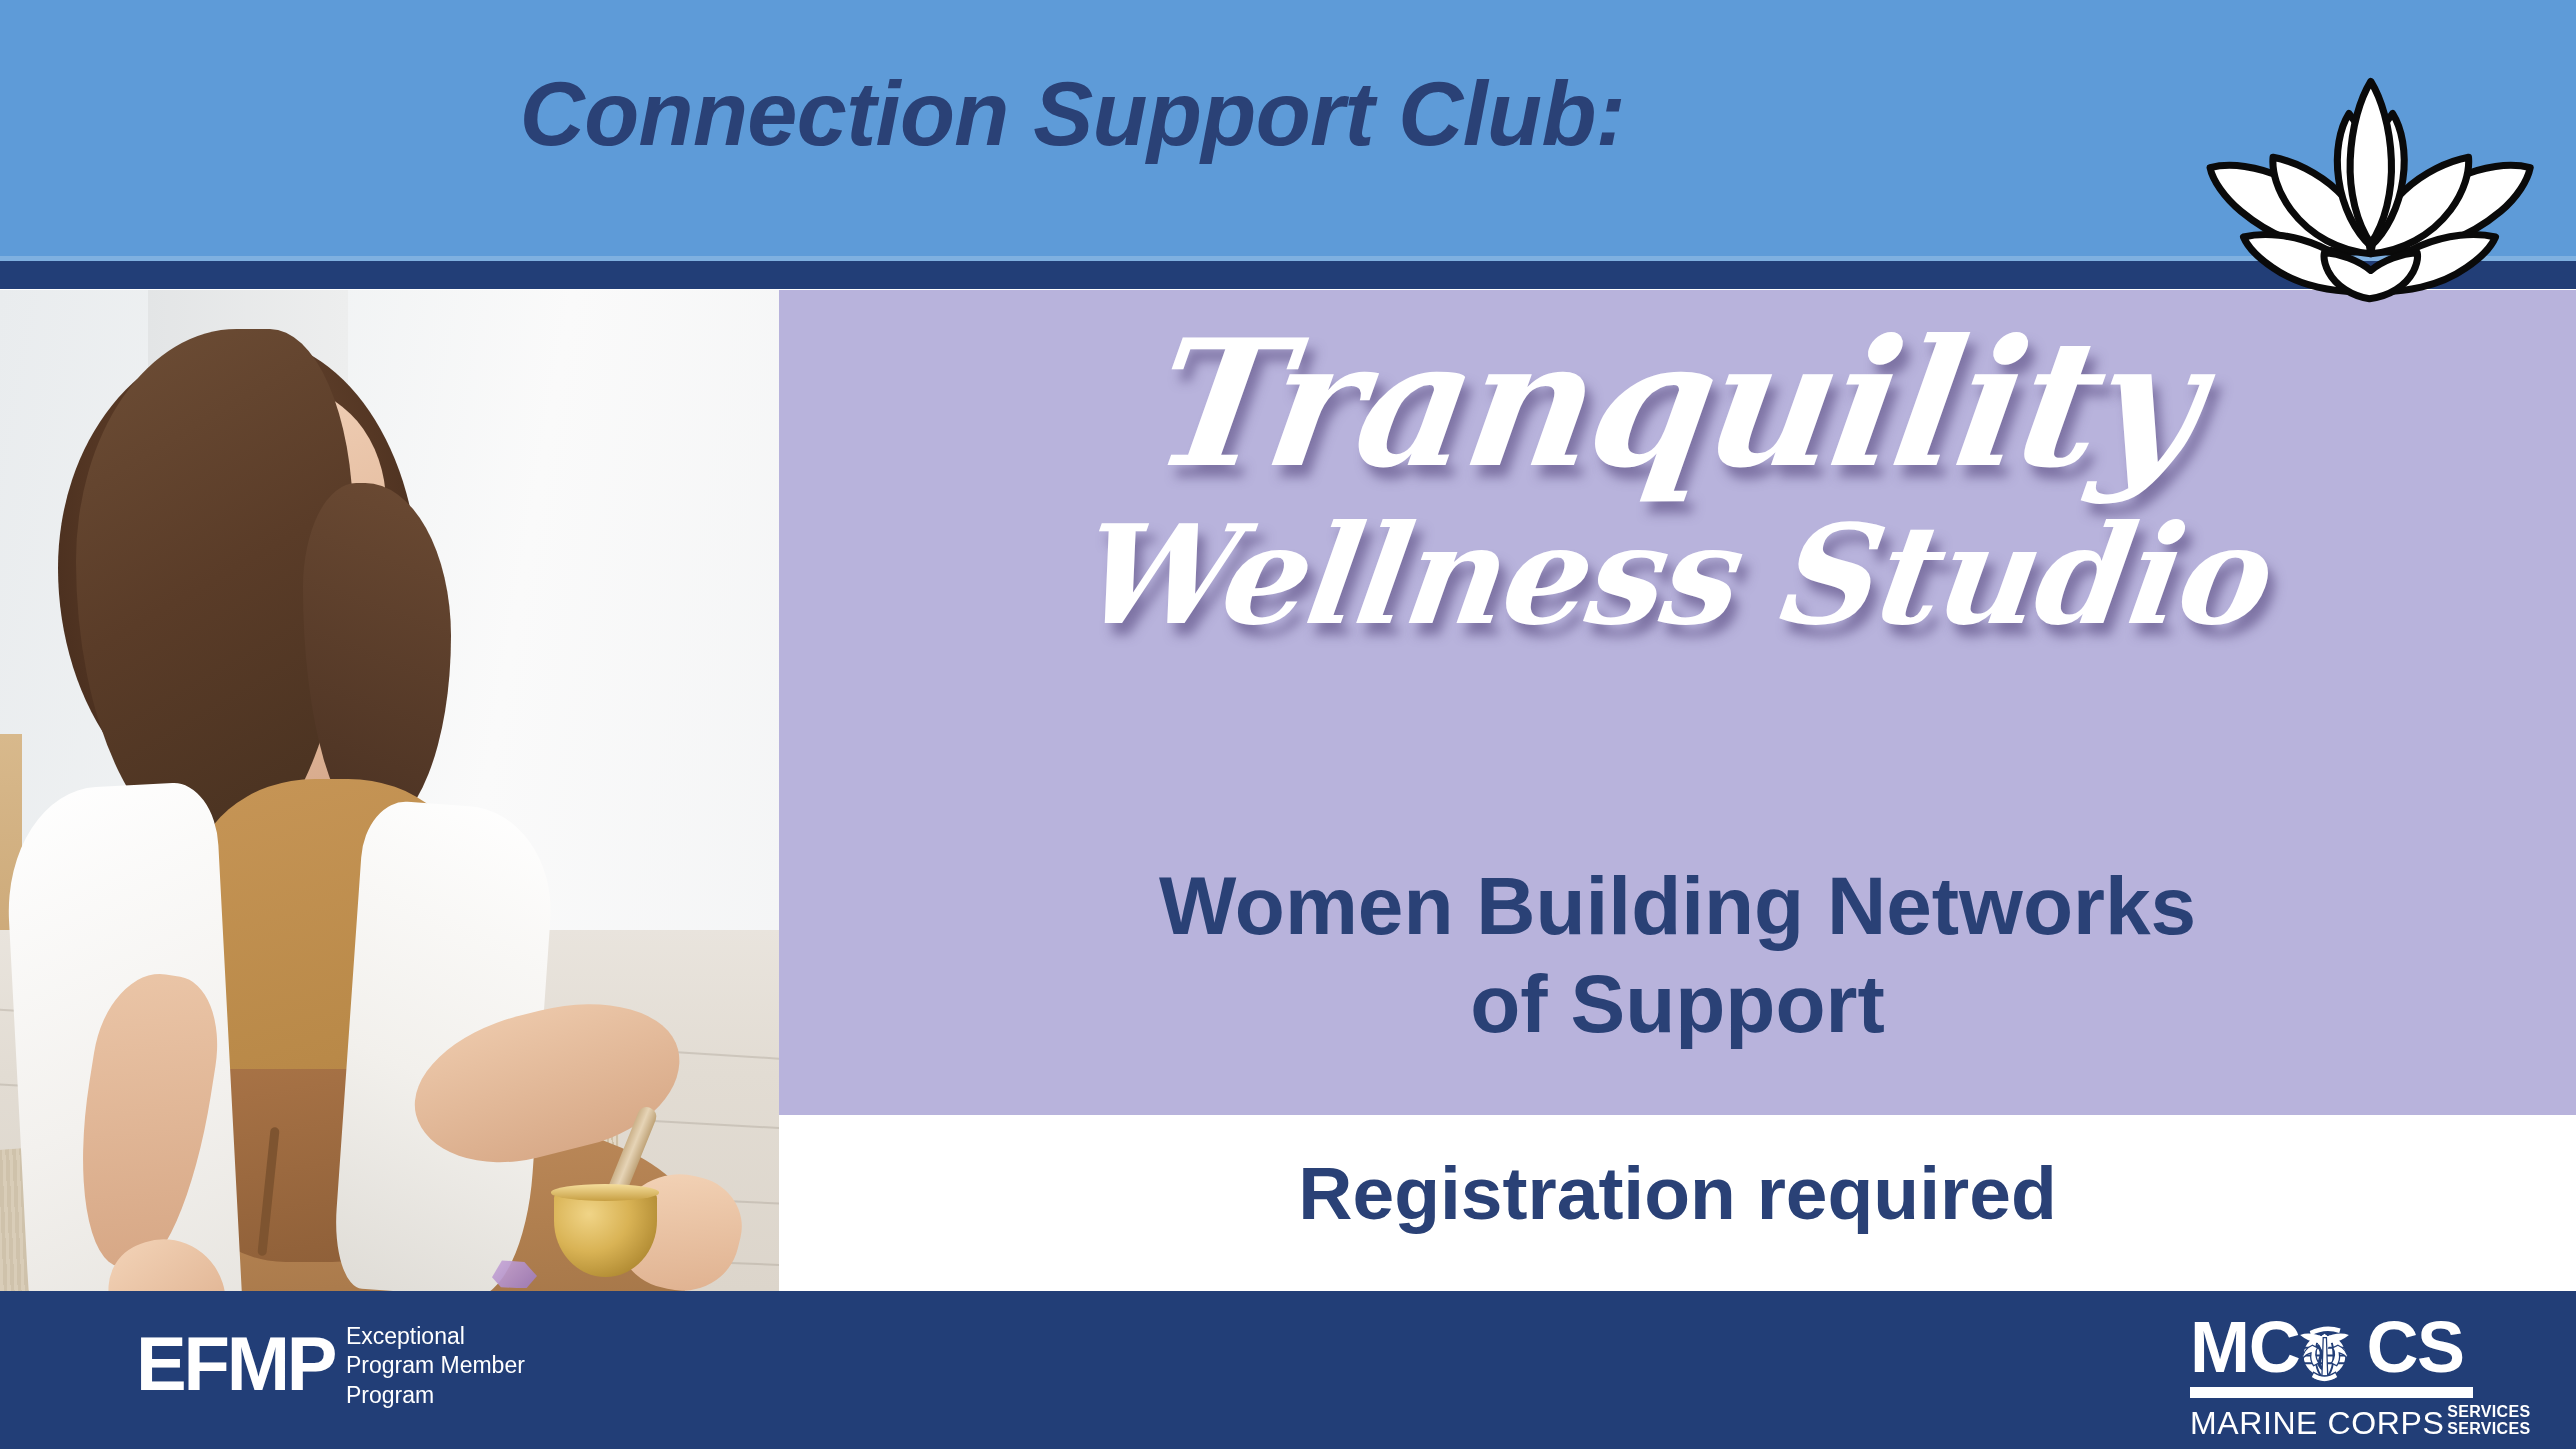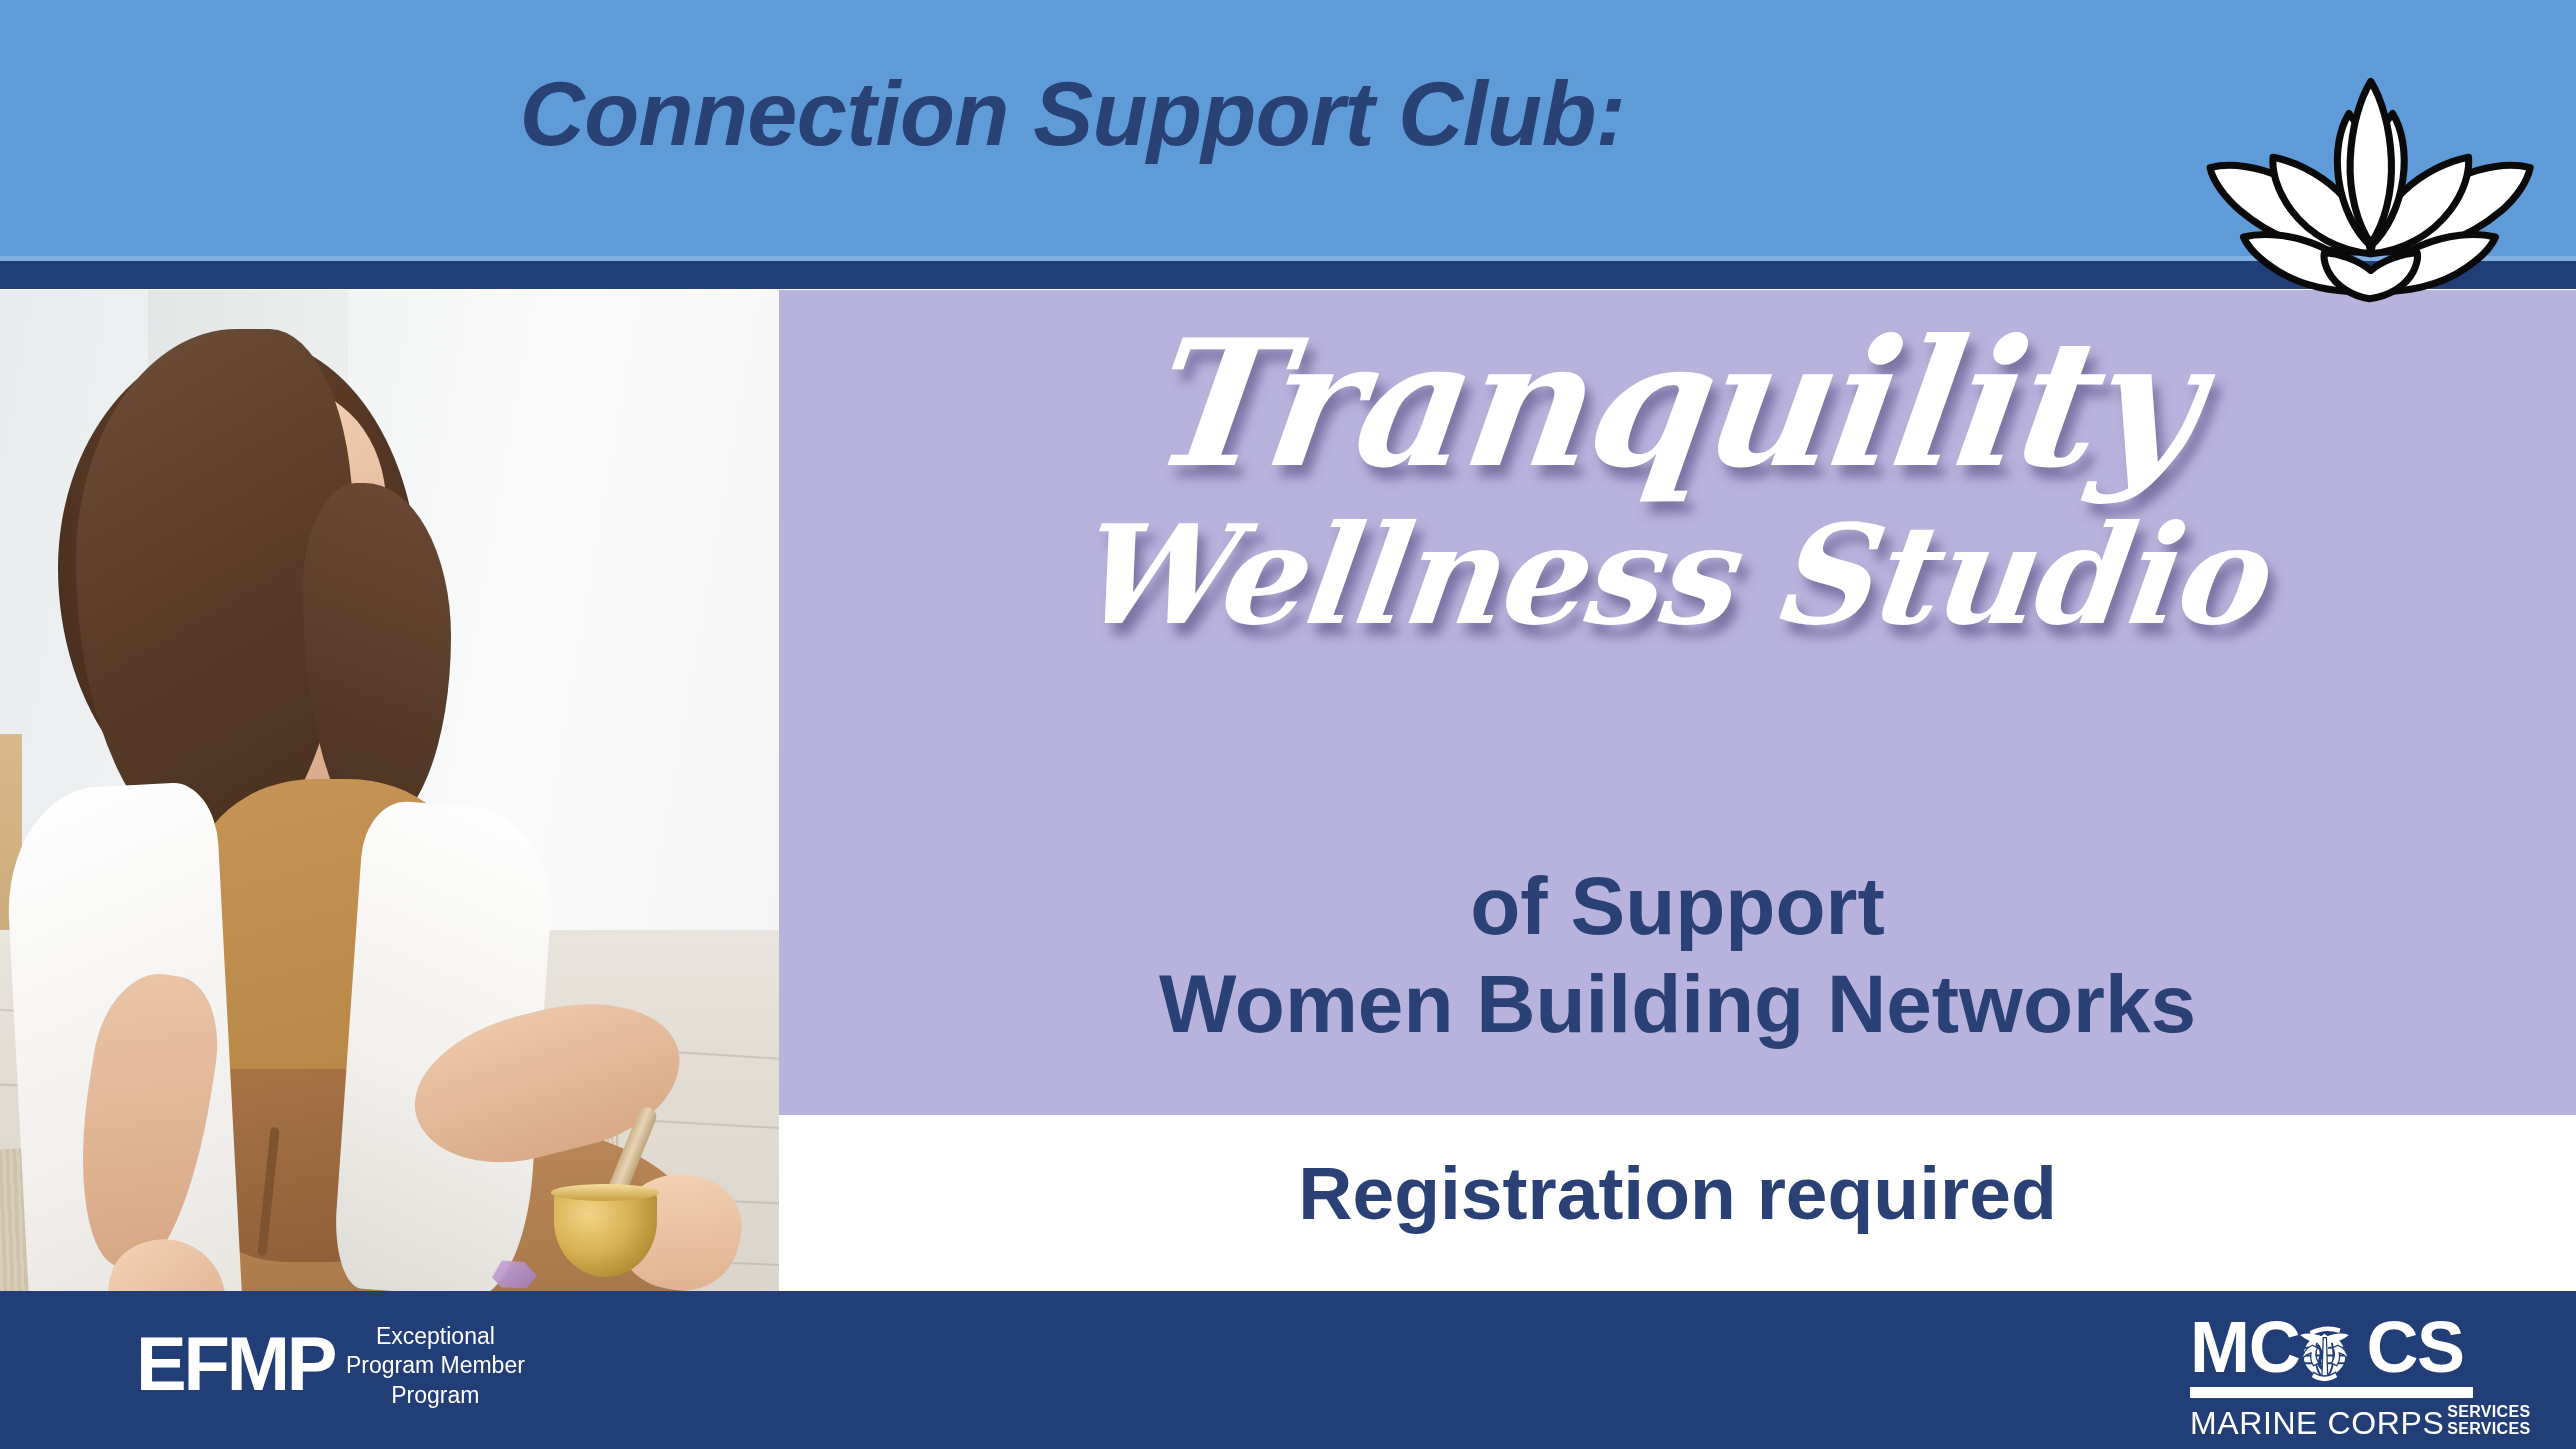--- a/index.html
+++ b/index.html
@@ -394,21 +394,21 @@
     line-height: 1;
     margin-left: 20px;
   }
   .efmp-words {
     color: #ffffff;
     font-size: 23px;
     line-height: 1.28;
     font-weight: normal;
     padding-top: 3.9px;
   }
-  .efmp-words span { display: block; text-align: center; }
+  .efmp-words span { display: block; }
 
   .mccs-logo {
     position: absolute;
     right: 103px; top: 1311px;
     width: 283px;
   }
   .mccs-top {
     position: relative;
     height: 72px;
   }
@@ -538,22 +538,22 @@
   </div>
 
   <div class="lav-panel"></div>
 
   <div class="script-wrap">
     <div class="script-line-1">Tranquility</div>
     <div class="script-line-2">Wellness Studio</div>
   </div>
 
   <div class="subtitle">
+    <span class="line">Women Building Networks</span>
     <span class="line">of Support</span>
-    <span class="line">Women Building Networks</span>
   </div>
 
   <div class="white-band"></div>
   <div class="registration">Registration required</div>
 
   <div class="footer"></div>
 
   <div class="efmp-logo">
     <div class="efmp-mark">EFMP</div>
     <div class="efmp-words">

